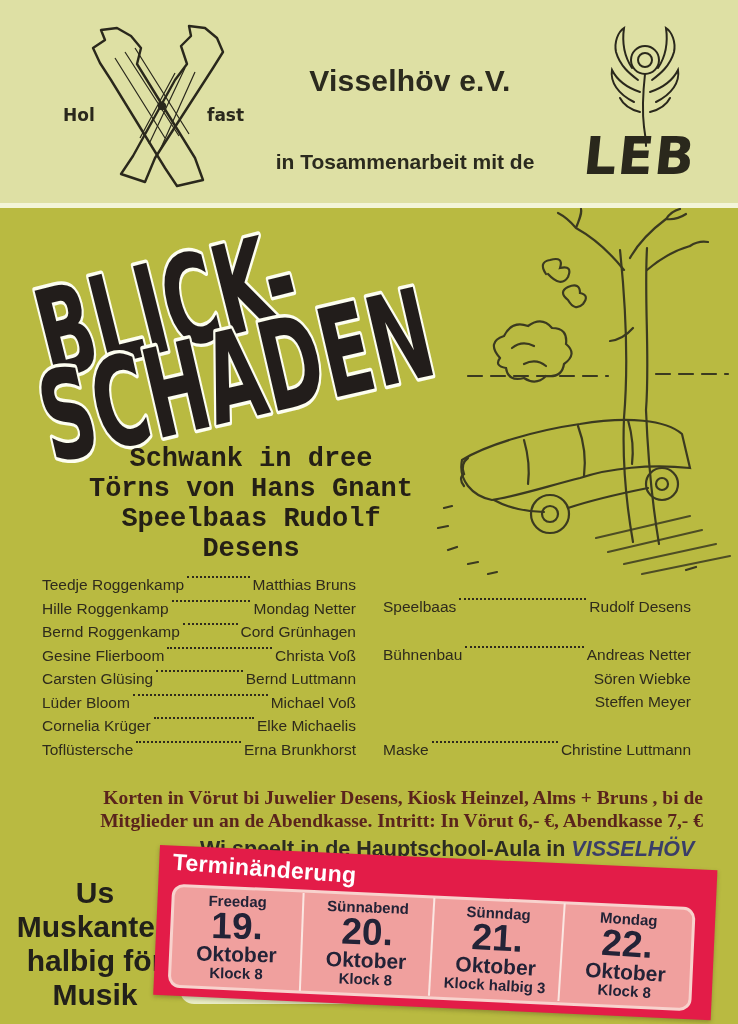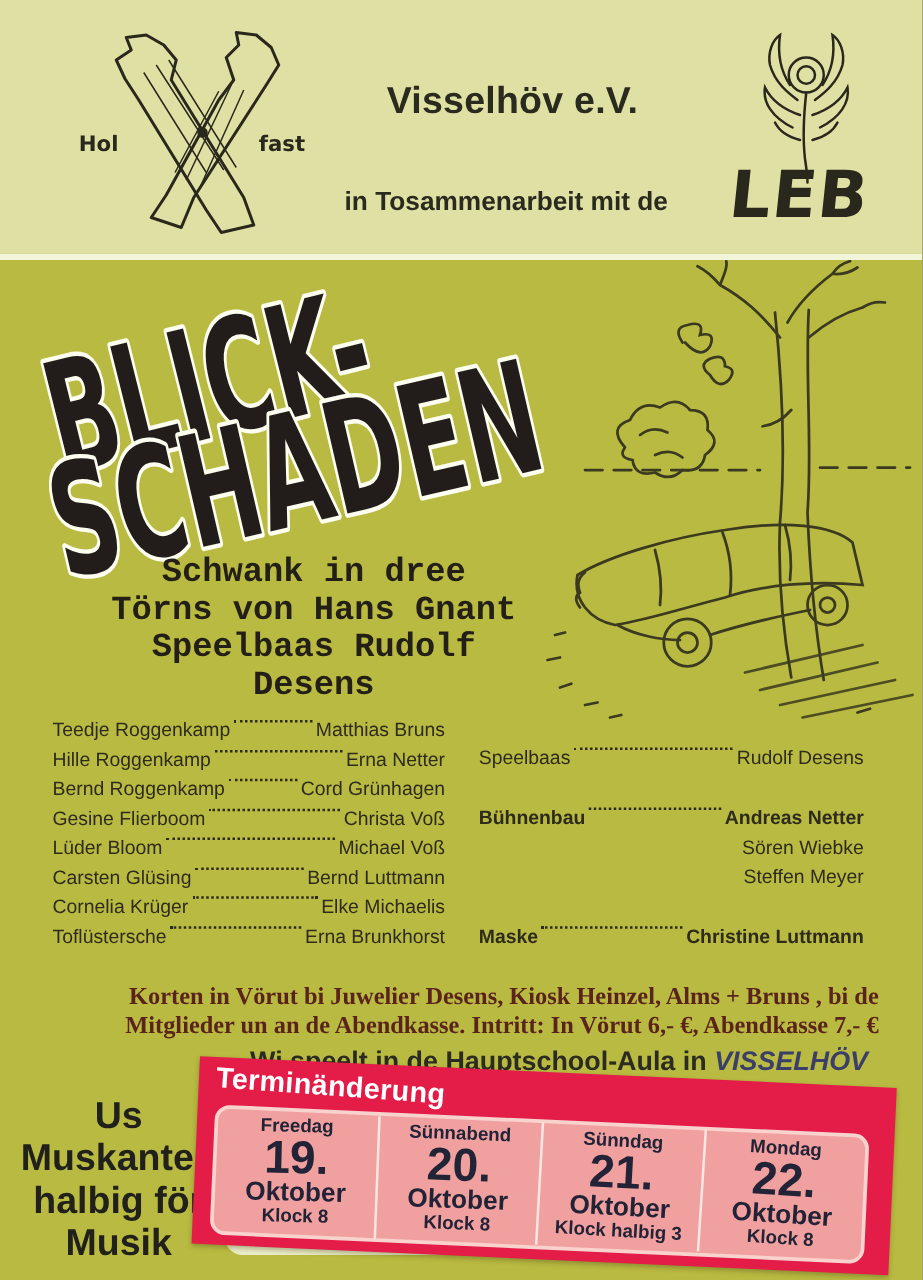--- a/index.html
+++ b/index.html
@@ -29,21 +29,21 @@
   .subtitle{position:absolute;left:85px;top:444px;width:332px;text-align:center;
     font-family:Liberation Mono, monospace;font-weight:bold;font-size:27px;line-height:30px;color:#241f16;}
 
   
   .cast-col{position:absolute;left:42px;top:576px;width:314px;}
   .crew-col{position:absolute;left:383px;top:598px;width:308px;}
   .cast-row{display:flex;align-items:flex-start;height:23.5px;font-size:15.5px;color:#2f2b1c;}
   .cast-row .role,.cast-row .actor{white-space:nowrap;line-height:17px;}
   .cast-row .lead{flex:1;border-bottom:2px dotted #2f2b1c;margin:0 3px 3px 3px;min-width:8px;}
   .cast-row.name-only{justify-content:flex-end;}
-  .mt-gap{margin-top:24.5px;font-weight:bold;}
+  .mt-gap{margin-top:24.5px;}
 
   
   .tickets{position:absolute;left:35px;top:786px;width:668px;text-align:right;
     font-family:"Liberation Serif",serif;font-weight:bold;font-size:19.5px;line-height:23px;color:#5a241c;}
 
   
   .venue{position:absolute;left:200px;top:837px;width:530px;font-weight:bold;
     font-size:21.5px;color:#2b2b22;white-space:nowrap;z-index:1;}
   .venue .city{color:#3a3e68;margin-left:6px;font-style:italic;}
 
@@ -171,41 +171,41 @@
 
   <div class="cast-col">
     <div class="cast-row">
         <span class="role">Teedje Roggenkamp</span>
         <span class="lead"></span>
         <span class="actor">Matthias Bruns</span>
       </div>
     <div class="cast-row">
         <span class="role">Hille Roggenkamp</span>
         <span class="lead"></span>
-        <span class="actor">Erna Netter</span>
+        <span class="actor">Mondag Netter</span>
       </div>
     <div class="cast-row">
         <span class="role">Bernd Roggenkamp</span>
         <span class="lead"></span>
         <span class="actor">Cord Grünhagen</span>
       </div>
     <div class="cast-row">
         <span class="role">Gesine Flierboom</span>
         <span class="lead"></span>
         <span class="actor">Christa Voß</span>
       </div>
     <div class="cast-row">
+        <span class="role">Carsten Glüsing</span>
+        <span class="lead"></span>
+        <span class="actor">Bernd Luttmann</span>
+      </div>
+    <div class="cast-row">
         <span class="role">Lüder Bloom</span>
         <span class="lead"></span>
         <span class="actor">Michael Voß</span>
-      </div>
-    <div class="cast-row">
-        <span class="role">Carsten Glüsing</span>
-        <span class="lead"></span>
-        <span class="actor">Bernd Luttmann</span>
       </div>
     <div class="cast-row">
         <span class="role">Cornelia Krüger</span>
         <span class="lead"></span>
         <span class="actor">Elke Michaelis</span>
       </div>
     <div class="cast-row">
         <span class="role">Toflüstersche</span>
         <span class="lead"></span>
         <span class="actor">Erna Brunkhorst</span>

